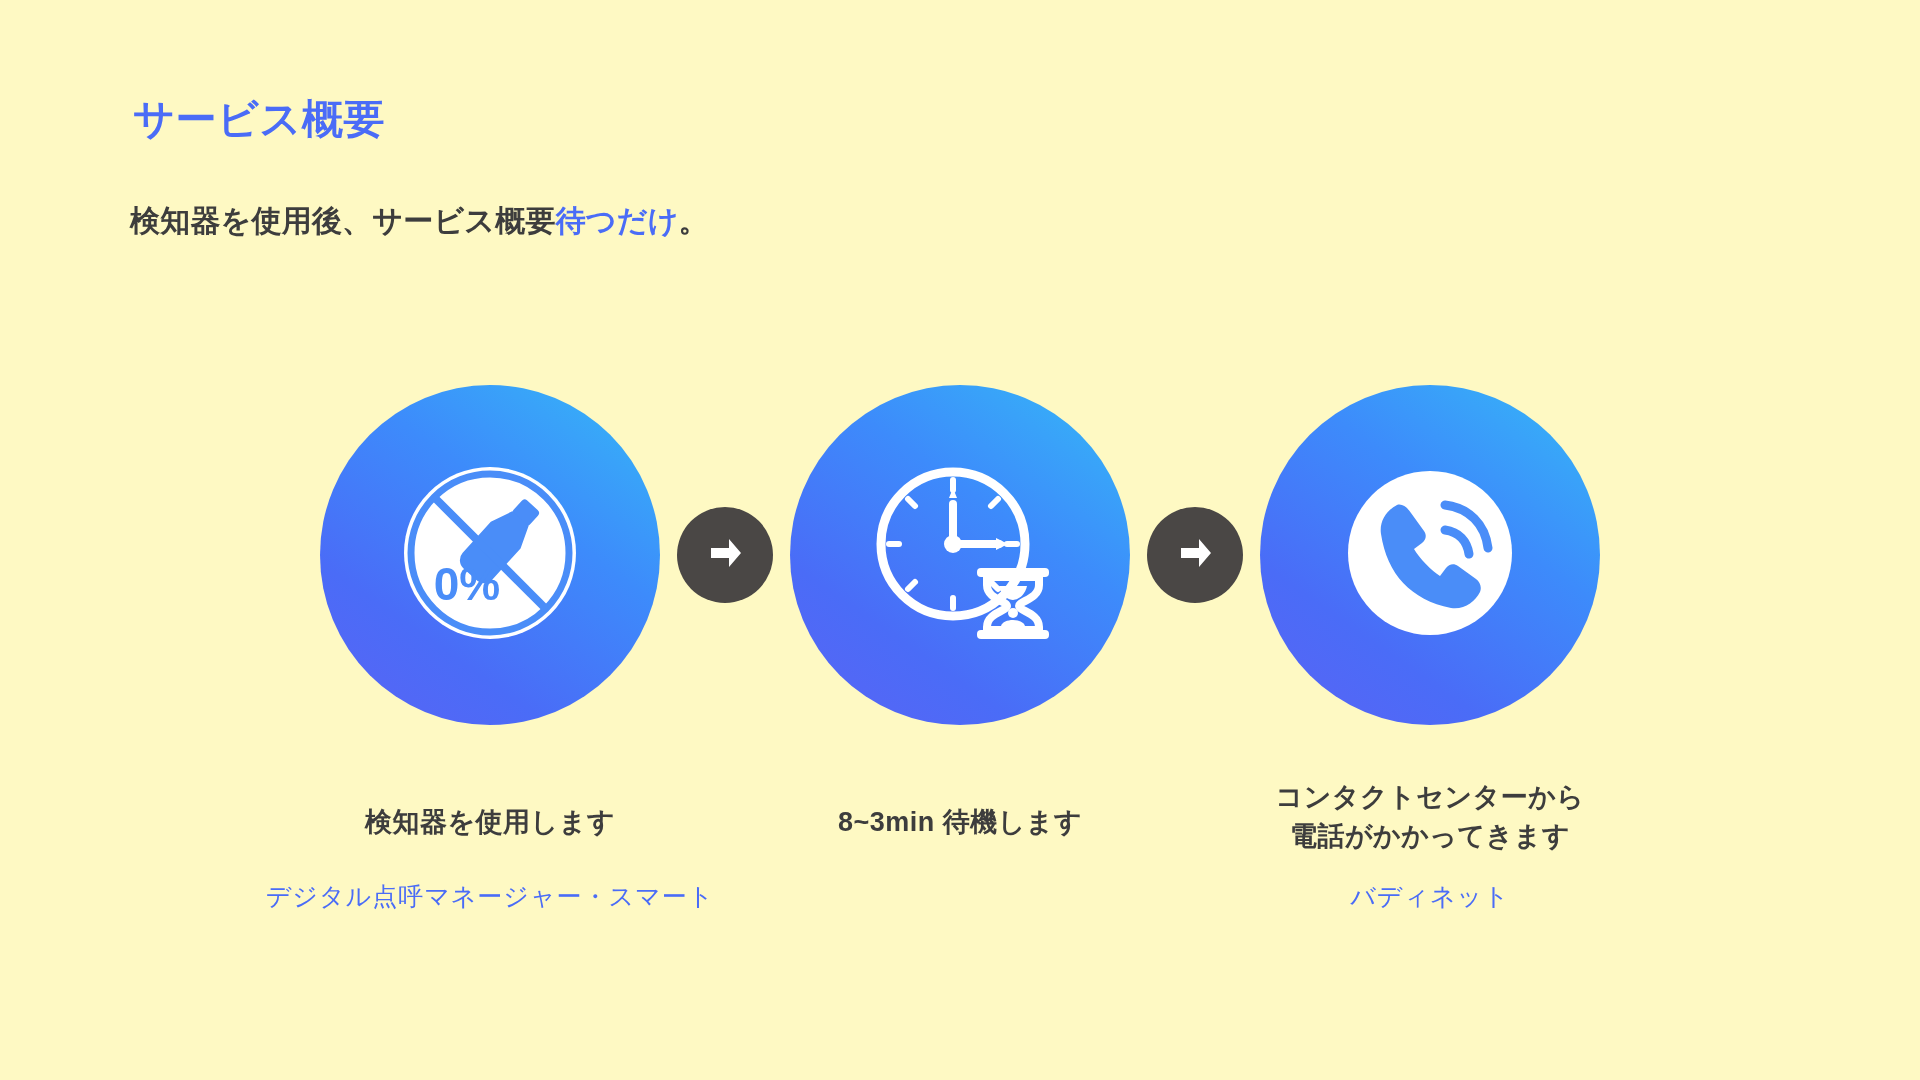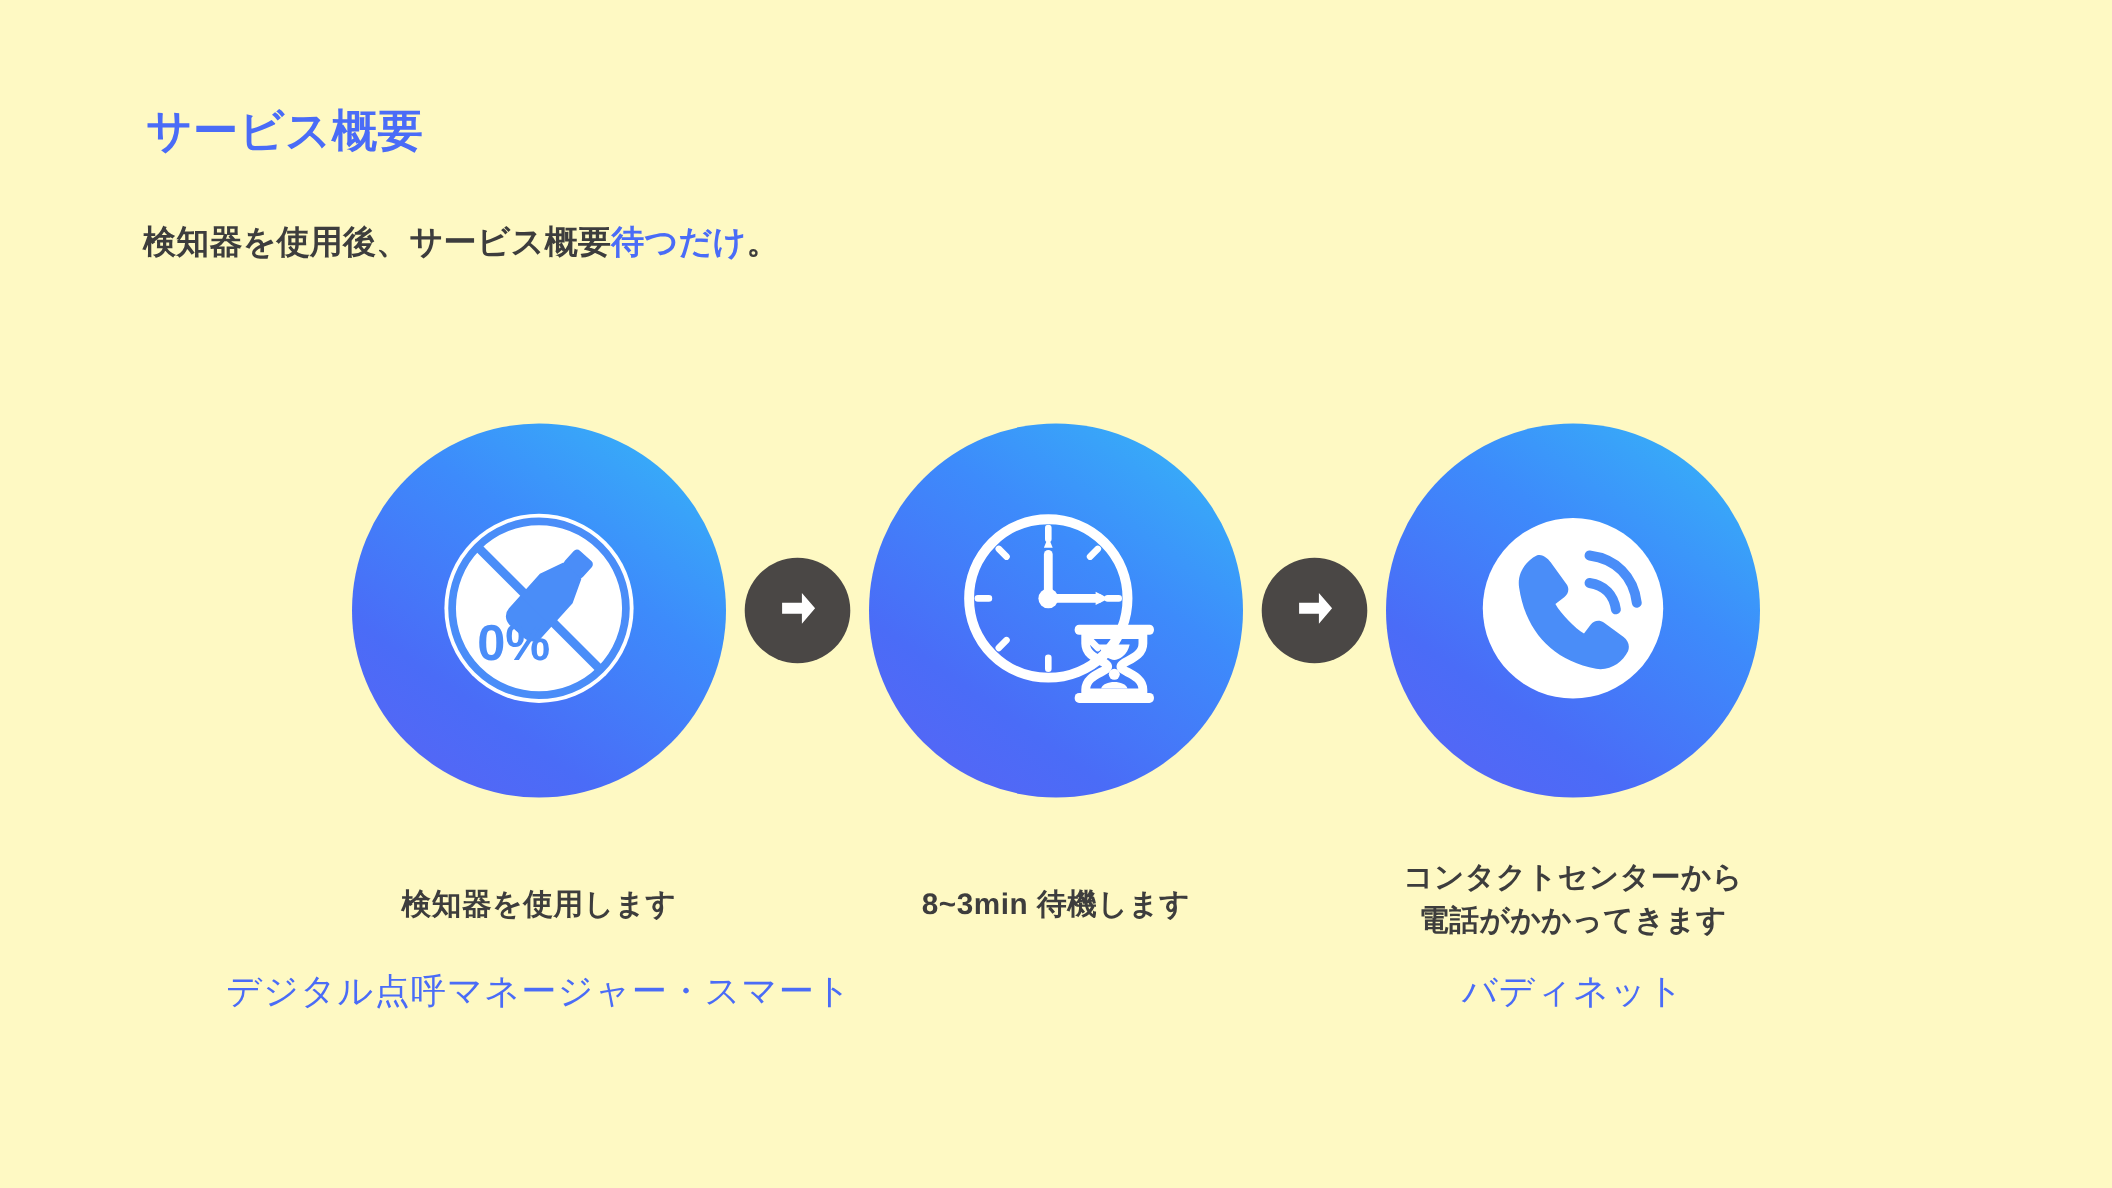--- a/index.html
+++ b/index.html
@@ -111,21 +111,21 @@
     font-weight: 700;
     color: #3d3d3d;
     text-align: center;
     line-height: 1.45;
     white-space: pre-line;
     letter-spacing: 0.5px;
   }
 
   .step-sublabel {
     margin-top: 38px;
-    font-size: 32px;
+    font-size: 25px;
     font-weight: 400;
     color: #4a6cf7;
     text-align: center;
     letter-spacing: 1px;
     white-space: nowrap;
   }
   .step-sublabel.empty {
     visibility: hidden;
   }
 

